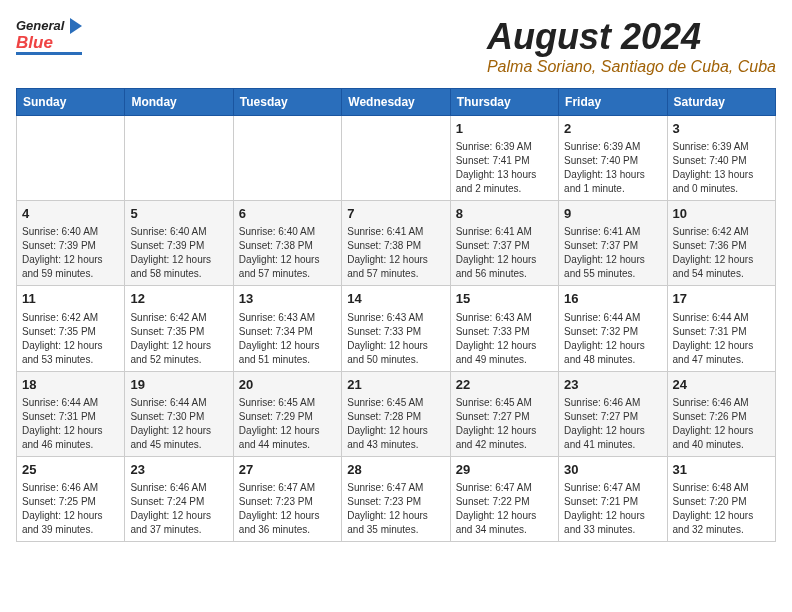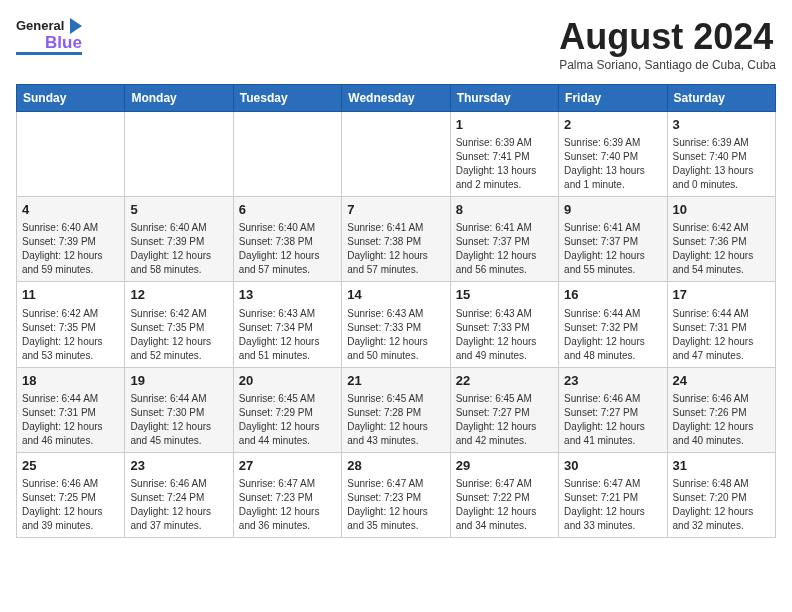--- a/index.html
+++ b/index.html
@@ -8,31 +8,32 @@
       background: #fff;
       width: 792px;
       min-height: 612px;
       padding: 16px;
     }
     .header-area {
       display: flex;
       justify-content: space-between;
       align-items: flex-start;
       margin-bottom: 12px;
+      font-style: italic;
     }
     .title-block { }
     .title-block h1 {
       font-size: 36px;
       font-weight: bold;
       color: #222;
     }
     .title-block h2 {
-      font-size: 12px;
+      font-size: 16px;
       font-weight: normal;
-      color: #404040;
+      color: #a16207;
     }
     table {
       width: 100%;
       border-collapse: collapse;
       font-size: 11px;
       padding-left: 40px;
     }
     thead tr th {
       background: #2a6ebb;
       color: #fff;
@@ -69,23 +70,22 @@
     }
     .logo-general {
       font-size: 13px;
       font-weight: bold;
       color: #222;
       line-height: 1;
     }
     .logo-blue-text {
       font-size: 17px;
       font-weight: bold;
-      color: #8b5cf6;
+      color: #ef4444;
       line-height: 1;
-      text-align: right;
     }
     .logo-triangle {
       display: inline-block;
       width: 0; height: 0;
       border-top: 8px solid transparent;
       border-bottom: 8px solid transparent;
       border-left: 12px solid #2a6ebb;
       vertical-align: middle;
       margin-left: 1px;
     }

